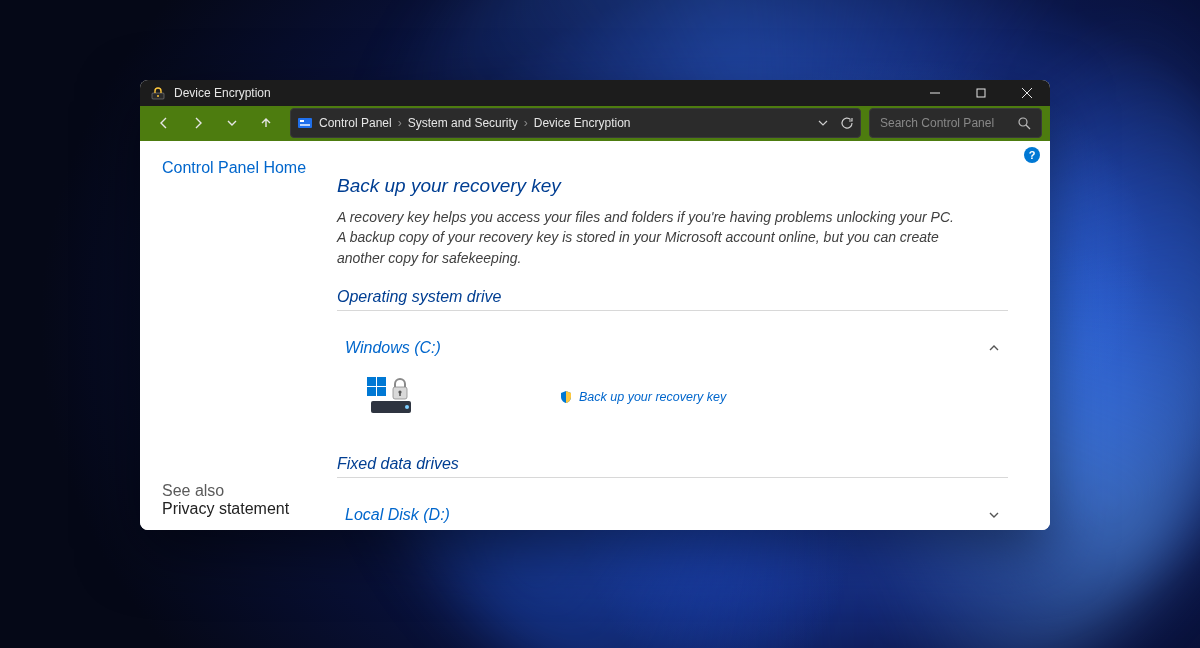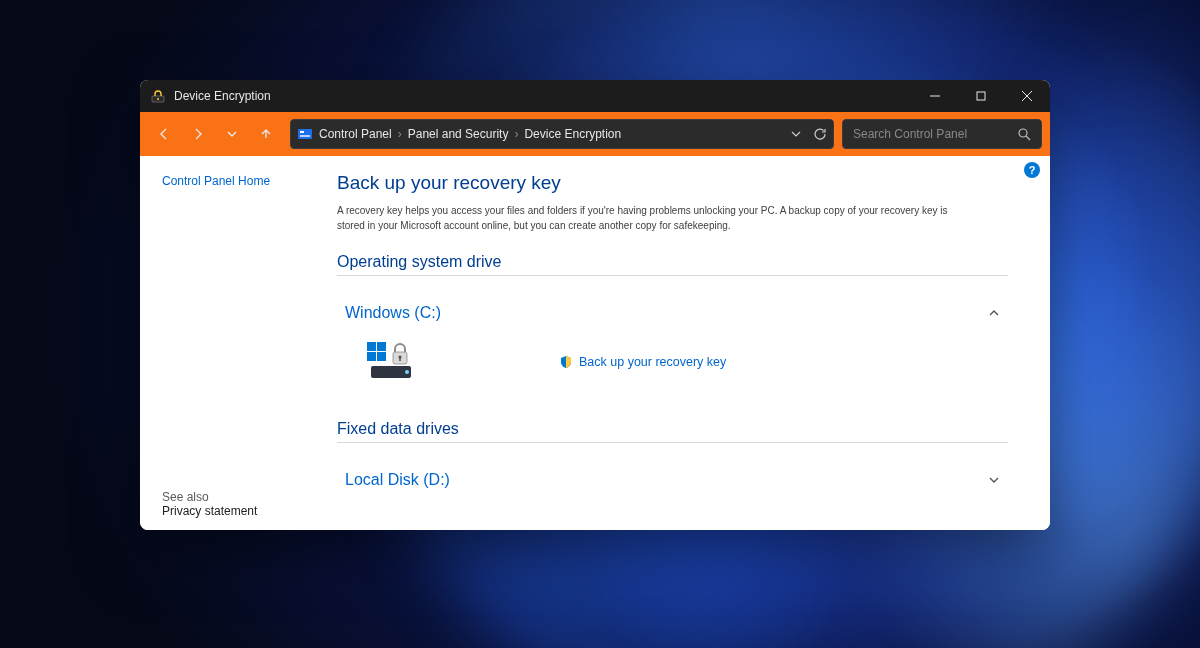--- a/index.html
+++ b/index.html
@@ -79,21 +79,21 @@
       display: flex;
       align-items: center;
       justify-content: center;
       color: #e6e6e6;
       cursor: pointer;
     }
 
     
     .navbar {
       height: 44px;
-      background: #f97316;
+      background: #4d7c0f;
       display: flex;
       align-items: center;
       padding: 0 8px;
       gap: 2px;
     }
     .nav-btn {
       width: 32px;
       height: 32px;
       display: flex;
       align-items: center;
@@ -117,21 +117,21 @@
       font-size: 12px;
     }
     .breadcrumb-icon {
       width: 16px;
       height: 16px;
     }
     .crumb { cursor: pointer; }
     .crumb-sep { color: #888; }
     .address-spacer { flex: 1; }
     .searchbox {
-      width: 200px;
+      width: 173px;
       height: 30px;
       background: #2b2b2b;
       border: 1px solid #3a3a3a;
       border-radius: 4px;
       display: flex;
       align-items: center;
       padding: 0 10px;
       color: #888;
       font-size: 12px;
     }
@@ -158,40 +158,41 @@
       display: flex;
       align-items: center;
       justify-content: center;
       cursor: pointer;
     }
     .sidebar {
       width: 185px;
       padding: 18px 0 12px 22px;
       display: flex;
       flex-direction: column;
-      font-size: 12px;
+      font-size: 16px;
     }
     .cp-home { color: #0066cc; cursor: pointer; }
     .sidebar-spacer { flex: 1; }
     .see-also { color: #5a5a5a; }
     .privacy-link { color: #222; cursor: pointer; }
 
     .main {
       flex: 1;
-      padding: 16px 42px 0 12px;
+      padding: 34px 42px 0 12px;
+      font-style: italic;
     }
     h1.page-title {
       color: #003e92;
       font-size: 19px;
       font-weight: 400;
       margin-bottom: 10px;
     }
     .page-desc {
       color: #404040;
-      font-size: 10px;
+      font-size: 14px;
       line-height: 1.45;
       margin-bottom: 20px;
       max-width: 620px;
     }
     .section-heading {
       color: #003e92;
       font-size: 16px;
       font-weight: 400;
       border-bottom: 1px solid #d8d8d8;
       padding-bottom: 4px;
@@ -295,21 +296,21 @@
     </div>
 
     <div class="addressbar">
       <svg class="breadcrumb-icon" viewBox="0 0 16 16">
         <rect x="1" y="3" width="14" height="10" rx="1" fill="#1f6feb"></rect>
         <rect x="3" y="5" width="4" height="2" fill="#fff"></rect>
         <rect x="3" y="9" width="10" height="2" fill="#fff" opacity="0.7"></rect>
       </svg>
       <span class="crumb">Control Panel</span>
       <span class="crumb-sep">›</span>
-      <span class="crumb">Panel and Security</span>
+      <span class="crumb">System and Security</span>
       <span class="crumb-sep">›</span>
       <span class="crumb">Device Encryption</span>
       <span class="address-spacer"></span>
       <svg width="10" height="10" viewBox="0 0 10 10" style="color:#ccc;cursor:pointer">
           <path d="M1 3 L5 7 L9 3" fill="none" stroke="currentColor" stroke-width="1.2"></path>
         </svg>
       <svg width="14" height="14" viewBox="0 0 14 14" style="margin-left:6px;color:#ccc;cursor:pointer">
           <path d="M12 7 A5 5 0 1 1 10.5 3.5 M12 2 L12 5 L9 5" fill="none" stroke="currentColor" stroke-width="1.2"></path>
         </svg>
     </div>

